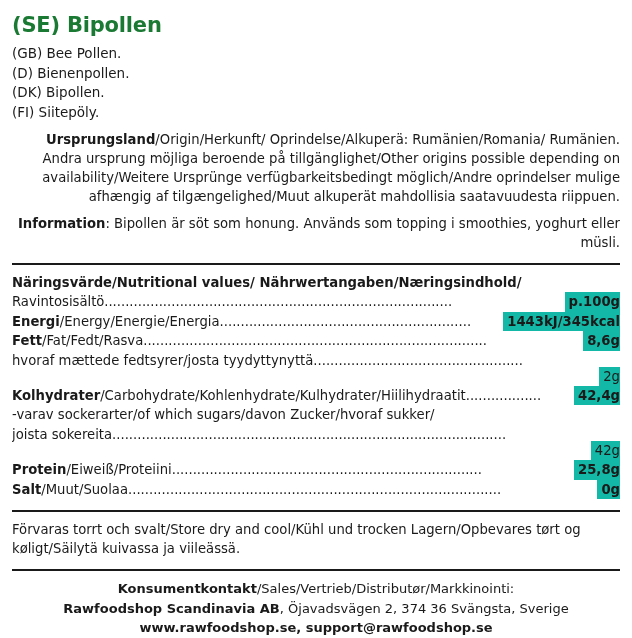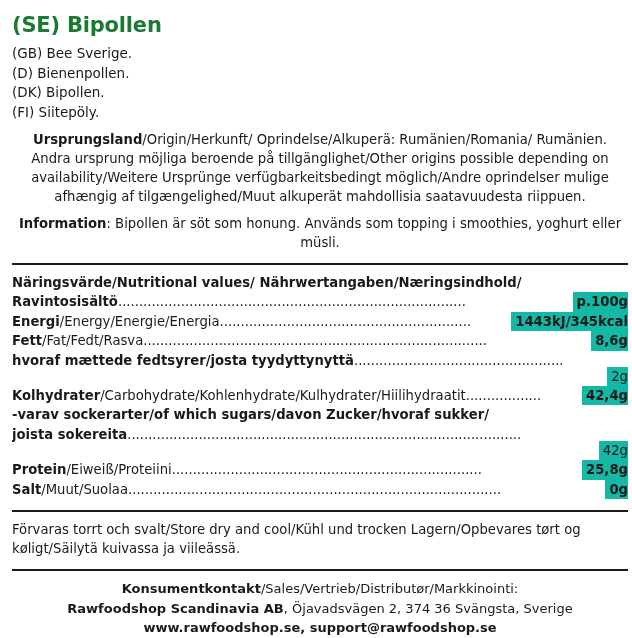--- a/index.html
+++ b/index.html
@@ -11,41 +11,41 @@
     height: 638px;
     background: #ffffff;
     font-family: "DejaVu Sans", sans-serif;
     color: #1a1a1a;
     overflow: hidden;
   }
   .page {
     position: relative;
     width: 632px;
     height: 638px;
-    padding: 10px 4px 0 12px;
+    padding: 10px 12px 0 12px;
     box-sizing: border-box;
   }
   .title {
     color: #1a7a33;
     font-weight: bold;
     font-size: 21px;
     line-height: 26px;
     margin: 2px 0 6px 0;
     letter-spacing: -0.2px;
   }
   .langline {
     font-size: 13.5px;
     line-height: 19.5px;
     color: #1a1a1a;
   }
   .block {
     font-size: 13.2px;
     line-height: 19px;
     margin-top: 8px;
-    text-align: center;
+    text-align: right;
   }
   .block b {
     font-weight: bold;
   }
   .rule {
     border: 0;
     border-top: 2px solid #1a1a1a;
     margin: 11px 0 8px 0;
   }
   .rule.thin {
@@ -57,21 +57,21 @@
   }
   .nrow {
     display: block;
     white-space: nowrap;
     overflow: hidden;
   }
   .nrow .lbl {
     font-weight: bold;
   }
   .nrow .lbl.normal {
-    font-weight: bold;
+    font-weight: normal;
   }
   .nrow .dots {
     letter-spacing: 0px;
   }
   .nrow .val {
     font-weight: bold;
     float: right;
     padding-left: 4px;
     background: #14b8a6;
   }
@@ -93,21 +93,21 @@
   }
   .storage b { font-weight: normal; }
 </style>
 </head>
 <body>
 
 <div class="page">
 
   <div class="title">(SE) Bipollen</div>
 
-  <div class="langline">(GB) Bee Sverige.</div>
+  <div class="langline">(GB) Bee Pollen.</div>
   <div class="langline">(D) Bienenpollen.</div>
   <div class="langline">(DK) Bipollen.</div>
   <div class="langline">(FI) Siitepöly.</div>
 
   <div class="block"><b>Ursprungsland</b><span>/Origin/Herkunft/ Oprindelse/Alkuperä: Rumänien/Romania/ Rumänien. Andra ursprung möjliga beroende på tillgänglighet/Other origins possible depending on availability/Weitere Ursprünge verfügbarkeitsbedingt möglich/Andre oprindelser mulige afhængig af tilgængelighed/Muut alkuperät mahdollisia saatavuudesta riippuen.</span></div>
 
   <div class="block"><b>Information</b><span>: Bipollen är söt som honung. Används som topping i smoothies, yoghurt eller müsli.</span></div>
 
   <hr class="rule">
 

